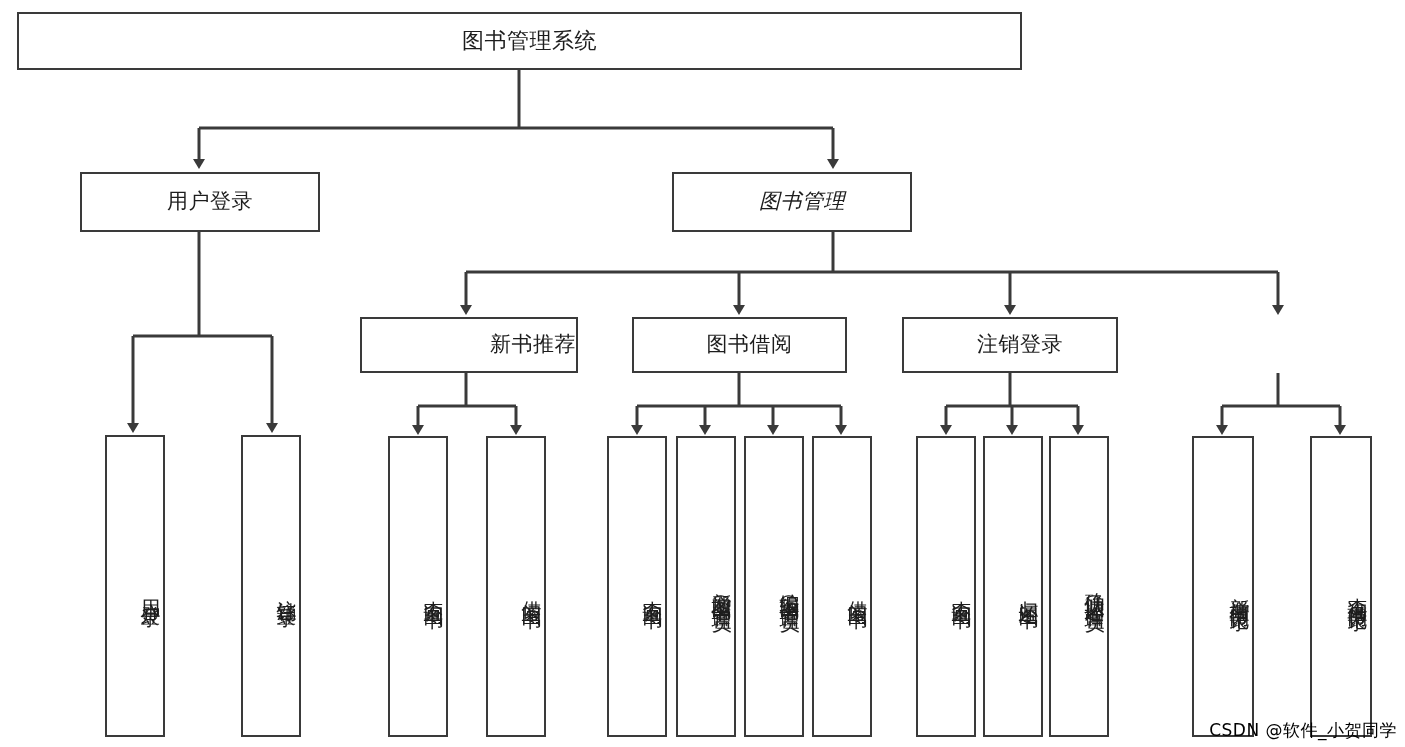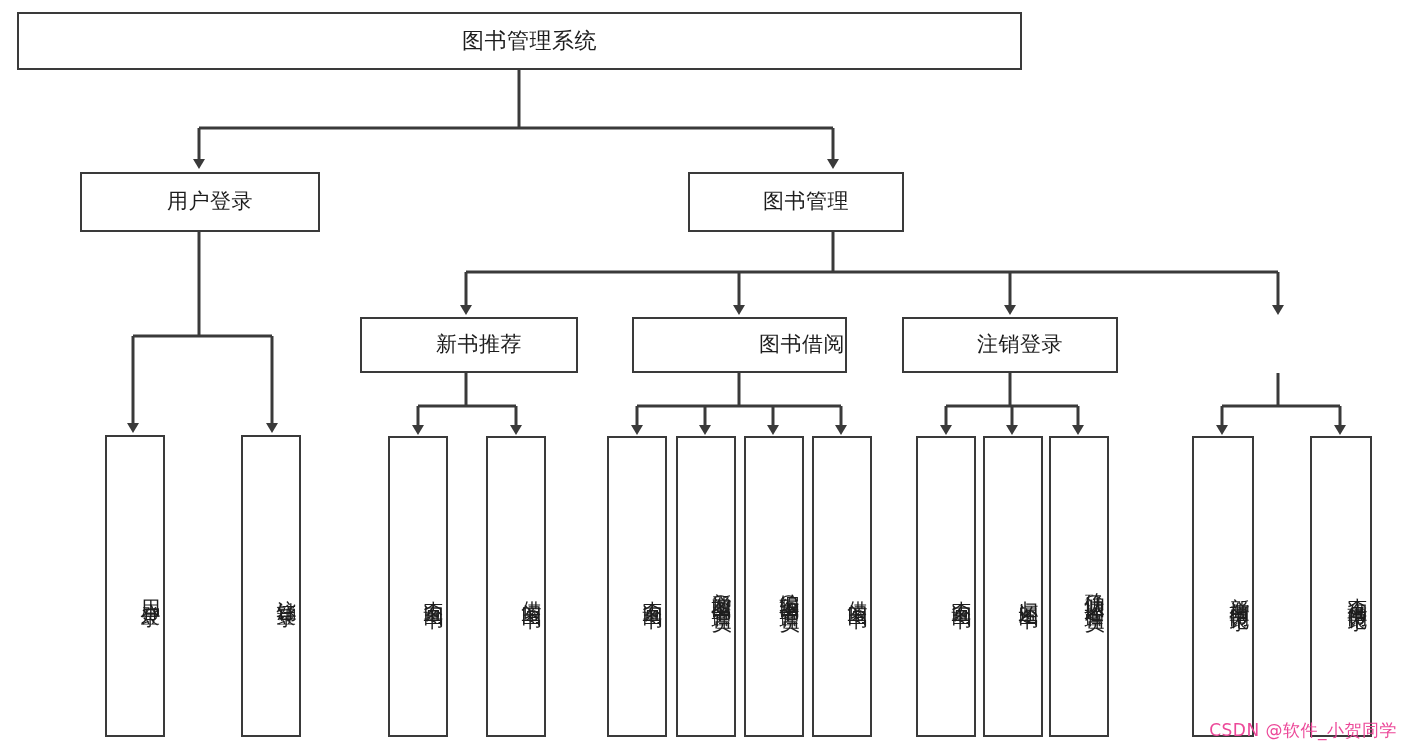--- a/index.html
+++ b/index.html
@@ -60,21 +60,21 @@
   .node-v > span {
     writing-mode: vertical-rl;
     text-orientation: upright;
     display: block;
   }
   .watermark {
     position: absolute;
     right: 8px;
     bottom: 5px;
     font-size: 17px;
-    color: #ec4899;
+    color: #000000;
     letter-spacing: 0.5px;
     white-space: nowrap;
     z-index: 3;
   }
 </style>
 </head>
 <body>
 
 <div id="canvas">
 
@@ -128,28 +128,28 @@
     </g>
   </svg>
 
   <div class="node node-h node-root" style="left:17px; top:12px; width:1005px; height:58px;">
     <span>图书管理系统</span>
   </div>
 
   <div class="node node-h" style="left:80px; top:172px; width:240px; height:60px;">
     <span>用户登录</span>
   </div>
-  <div class="node node-h" style="left:688px; top:172px; width:216px; height:60px;">
+  <div class="node node-h" style="left:672px; top:172px; width:240px; height:60px;font-style:italic;">
     <span>图书管理</span>
   </div>
 
-  <div class="node node-h" style="left:360px; top:317px; width:218px; height:56px;">
+  <div class="node node-h" style="left:360px; top:317px; width:218px; height:56px;justify-content:flex-end;">
     <span>新书推荐</span>
   </div>
-  <div class="node node-h" style="left:632px; top:317px; width:215px; height:56px;justify-content:flex-end;">
+  <div class="node node-h" style="left:632px; top:317px; width:215px; height:56px;">
     <span>图书借阅</span>
   </div>
   <div class="node node-h" style="left:902px; top:317px; width:216px; height:56px;">
     <span>注销登录</span>
   </div>
 
   <div class="node node-v" style="left:105px; top:435px; width:60px; height:302px;">
     <span>用户登录</span>
   </div>
   <div class="node node-v" style="left:241px; top:435px; width:60px; height:302px;">

